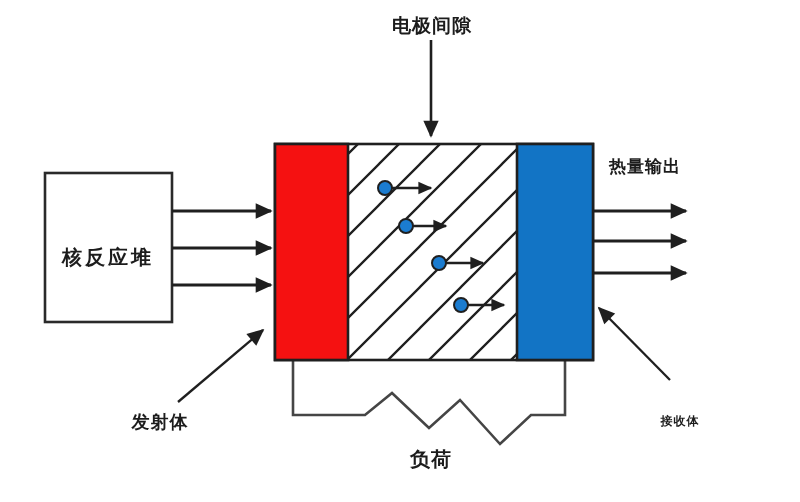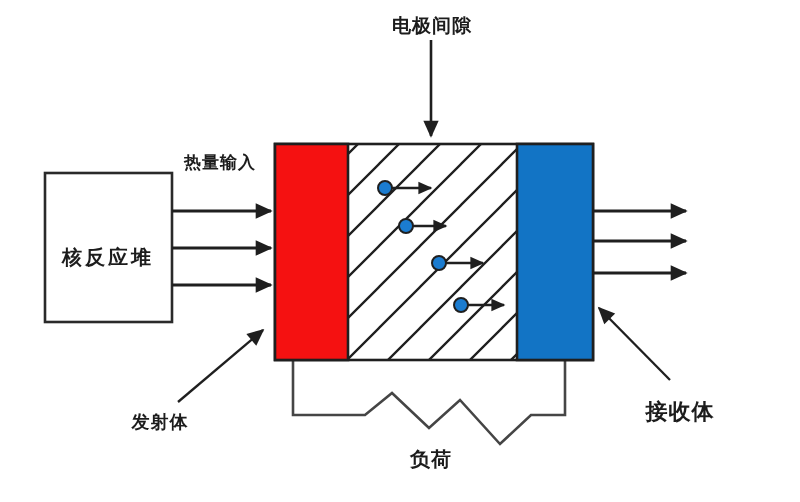--- a/index.html
+++ b/index.html
@@ -19,21 +19,21 @@
     color: #1c1c1c;
     font-weight: 600;
     white-space: nowrap;
     letter-spacing: 1px;
   }
   .lbl-electrode-gap { left: 432px; top: 13px;  font-size: 19px; }
   .lbl-heat-input    { left: 220px; top: 151px; font-size: 17px; }
   .lbl-heat-output   { left: 645px; top: 155px; font-size: 17px; }
   .lbl-reactor       { left: 108px; top: 257px; font-size: 20px; transform: translate(-50%,-50%); letter-spacing: 3px; }
   .lbl-emitter       { left: 160px; top: 410px; font-size: 18px; }
-  .lbl-collector     { left: 680px; top: 397px; font-size: 22px; }
+  .lbl-collector     { left: 680px; top: 413px; font-size: 12px; }
   .lbl-load          { left: 431px; top: 446px; font-size: 20px; }
 </style>
 </head>
 <body>
 
 <div class="canvas">
 
   <svg width="800" height="502" viewBox="0 0 800 502">
     <defs>
       <marker id="ah" viewBox="0 0 10 10" refX="9" refY="5" markerWidth="24" markerHeight="17" orient="auto" markerUnits="userSpaceOnUse">
@@ -87,19 +87,19 @@
         <line x1="467" y1="305" x2="504" y2="305" stroke="#1f1f1f" stroke-width="2.4" marker-end="url(#ahs)"></line>
         <circle cx="461" cy="305" r="7" stroke="#1f1f1f" stroke-width="2" fill="#1b7cd0"></circle>
       </g>
     </g>
 
     <line x1="178" y1="402" x2="263" y2="330" stroke="#1f1f1f" stroke-width="2.3" marker-end="url(#ah)"></line>
     <line x1="670" y1="380" x2="599" y2="308" stroke="#1f1f1f" stroke-width="2.3" marker-end="url(#ah)"></line>
   </svg>
 
   <div class="label lbl-electrode-gap">电极间隙</div>
-  <div class="label lbl-heat-input">热量输入</div>
+  <div class="label lbl-heat-output">热量输出</div>
   <div class="label lbl-reactor">核反应堆</div>
   <div class="label lbl-emitter">发射体</div>
   <div class="label lbl-collector">接收体</div>
   <div class="label lbl-load">负荷</div>
 
 </div>
 
 </body></html>

